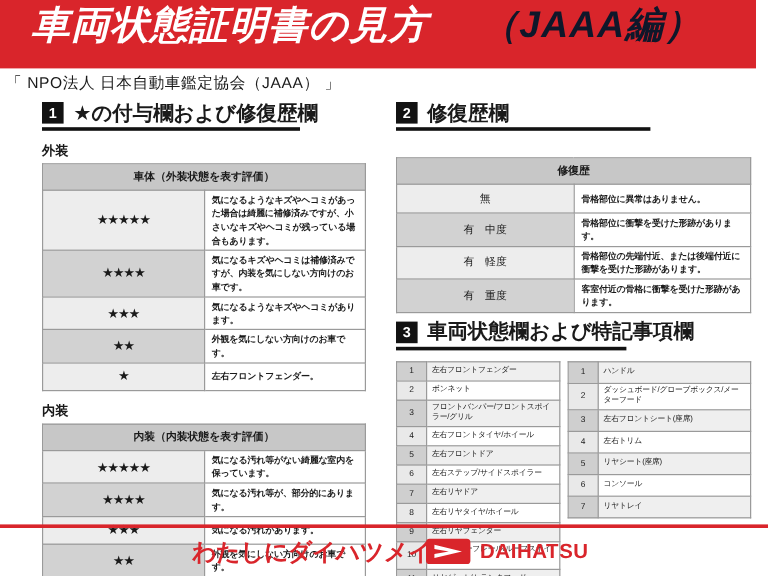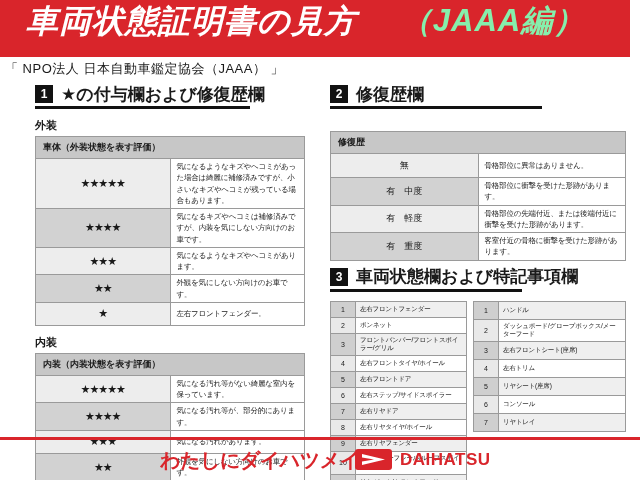--- a/index.html
+++ b/index.html
@@ -10,21 +10,21 @@
   }
   
   .titlebar{
     position:absolute;top:0;left:0;width:630px;height:57px;
     background:#d9252b;display:flex;align-items:flex-start;font-style:italic;
   }
   .titlebar .t-main{
     color:#fff;font-size:32px;font-weight:bold;margin-left:26px;letter-spacing:1px;
   }
   .titlebar .t-ed{
-    color:#86efac;font-size:31px;font-weight:bold;margin-left:44px;letter-spacing:1px;
+    color:#0f172a;font-size:31px;font-weight:bold;margin-left:44px;letter-spacing:1px;
   }
   .subtitle{
     position:absolute;top:60px;left:5px;font-size:13px;color:#1a1a1a;letter-spacing:0.5px;
   }
   
   .col-left{position:absolute;left:35px;top:84px;width:270px;}
   .col-right{position:absolute;left:330px;top:84px;width:296px;}
   
   .sec-head{display:flex;align-items:center;height:20px;}
   .sec-num{
@@ -34,25 +34,25 @@
   .sec-title{font-size:17px;font-weight:bold;margin-left:8px;white-space:nowrap;}
   .sec-rule{height:3px;background:#121212;margin-top:2px;}
   .rule-1{width:215px;}
   .rule-2{width:212px;}
   .rule-3{width:192px;}
   
   table{border-collapse:collapse;table-layout:fixed;}
   .doc-table{width:100%;border:1.5px solid #6f6f6f;background:#fff;}
   .doc-table td{border:1px solid #9a9a9a;vertical-align:middle;}
   .doc-table .th-row td{
-    background:#c7c7c7;font-weight:bold;font-size:9px;padding:4px 7px;height:12px;
+    background:#c7c7c7;font-weight:bold;font-size:9px;padding:4px 7px;height:12px;text-align:center;
   }
   
   .star-cell{width:60px;text-align:center;font-size:11px;letter-spacing:-1px;padding:0 2px;}
-  .desc-cell{font-size:7.5px;padding:2px 6px;line-height:1.5;background:#fff;letter-spacing:-0.2px;}
+  .desc-cell{font-size:7.5px;padding:2px 6px;line-height:1.5;background:#fff;letter-spacing:-0.2px;font-weight:bold;}
   .star-tbl tr:nth-child(even) .star-cell{background:#ededed;}
   .star-tbl tr:nth-child(odd)  .star-cell{background:#d2d2d2;}
   .star-tbl tr.th-row td{background:#c7c7c7 !important;}
   .row-h32 td{height:32px;} .row-h30 td{height:30px;} .row-h18 td{height:18px;}
   .grp-label{font-size:11px;font-weight:bold;margin:9px 0 3px 0;}
   
   .grade-cell{width:52px;text-align:center;font-size:9px;padding:0 2px;white-space:nowrap;}
   .rep-tbl tr:nth-child(even) .grade-cell{background:#ededed;}
   .rep-tbl tr:nth-child(odd)  .grade-cell{background:#d2d2d2;}
   .rep-tbl tr.th-row td{background:#c7c7c7 !important;}

